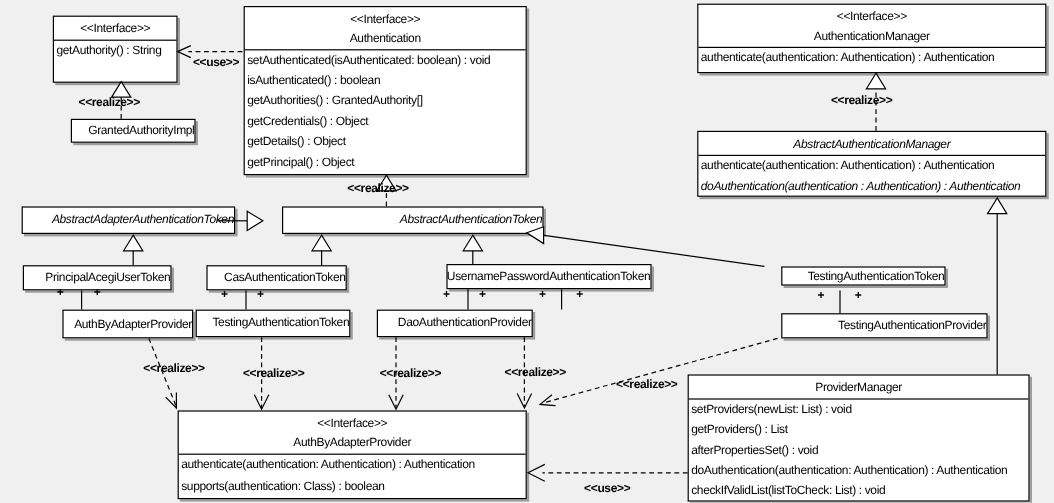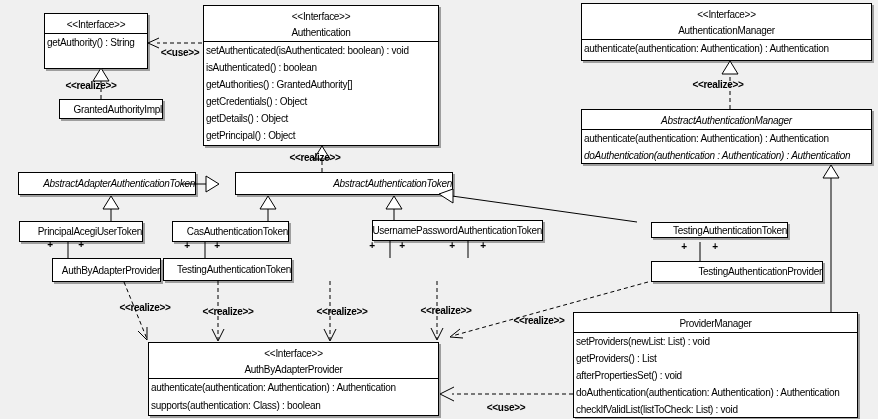--- a/index.html
+++ b/index.html
@@ -96,20 +96,23 @@
   </div>
 
   <div class="box single" style="left:37px;top:258px;width:109px;height:24px">
     <div>AuthByAdapterProvider</div>
   </div>
 
   <div class="box single" style="left:148px;top:258px;width:129px;height:23px">
     <div>TestingAuthenticationToken</div>
   </div>
 
+  <div class="box single" style="left:299px;top:258px;width:130px;height:23px">
+    <div>DaoAuthenticationProvider</div>
+  </div>
 
 
   <div class="box single" style="left:636px;top:261px;width:172px;height:21px">
     <div>TestingAuthenticationProvider</div>
   </div>
 
   <div class="box" style="left:148px;top:342px;width:291px;height:74px">
     <div class="hdr">
       <div>&lt;&lt;Interface&gt;&gt;</div>
       <div>AuthByAdapterProvider</div>

